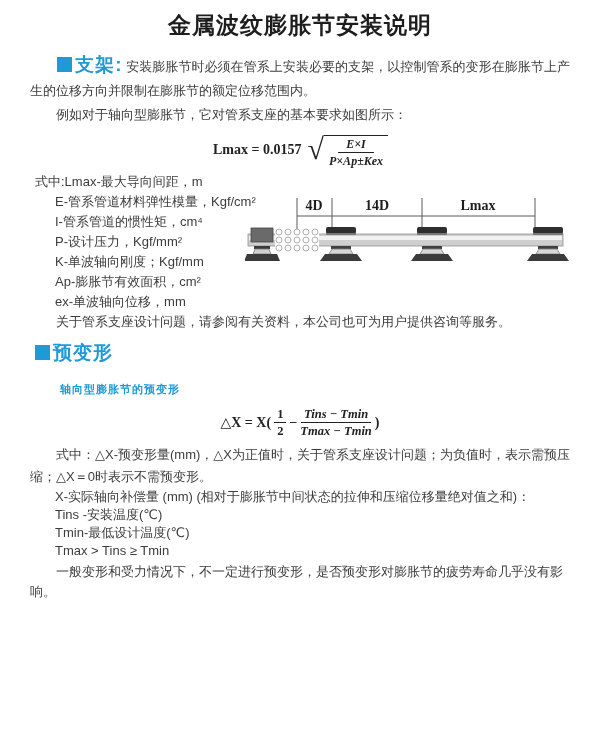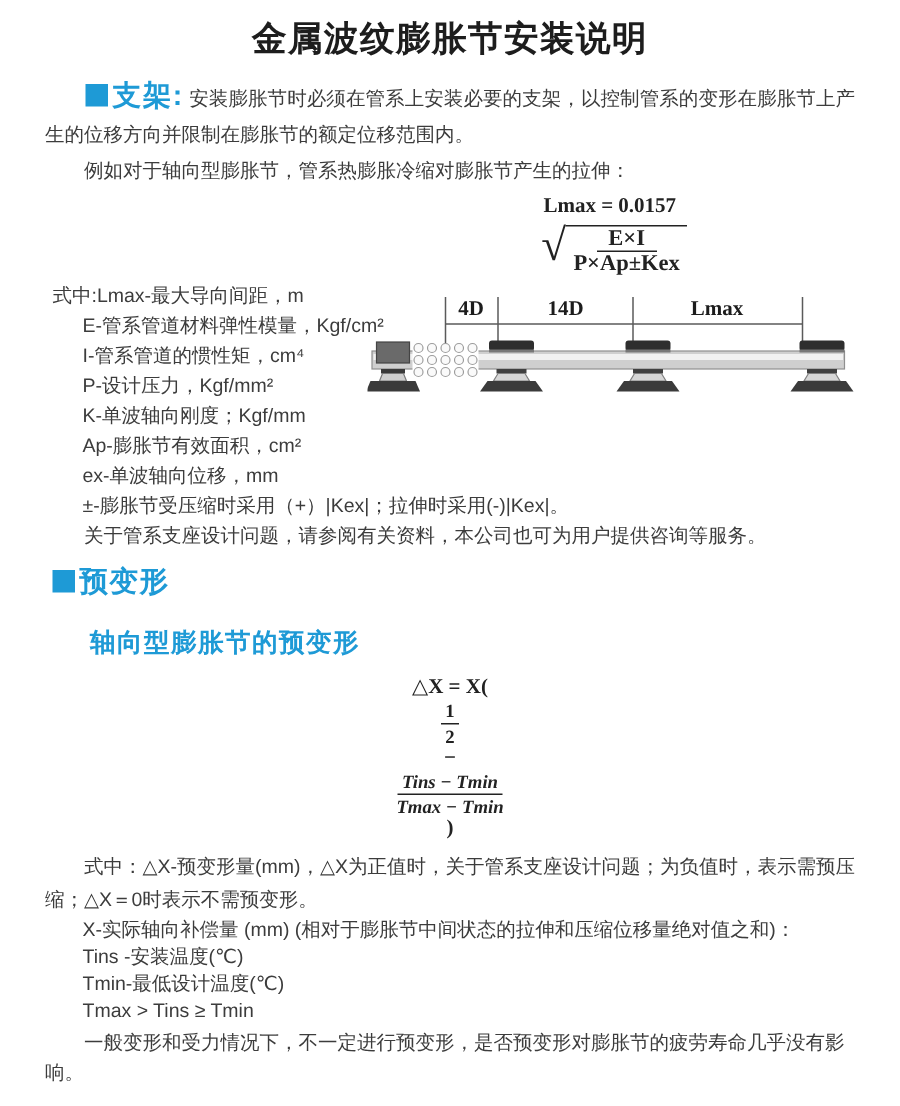--- a/index.html
+++ b/index.html
@@ -15,44 +15,43 @@
   .para{margin:0 30px;line-height:24px;text-align:justify;}
   .support-para{margin-top:12px;text-indent:27px;}
   .sec-inline-head{font-weight:bold;font-size:19px;color:#1e9ad6;letter-spacing:1px;}
   .sq{display:inline-block;width:15px;height:15px;background:#1e9ad6;margin-right:3px;vertical-align:-1px;}
   .example{text-indent:2em;line-height:24px;}
 
   .formula-row{
     display:flex;align-items:center;
     font-family:"Liberation Serif","DejaVu Serif",serif;font-weight:bold;color:#222222;
     font-size:14px;
-    flex-direction:column;
   }
   .formula-lmax{margin:4px 0 2px 213px;}
   .sqrt{display:inline-flex;align-items:flex-start;margin-left:6px;}
   .rad-sym{font-size:30px;font-weight:normal;line-height:30px;transform:translateY(3px);}
   .radicand{
     border-top:1.5px solid #222;margin-top:4px;padding:1px 5px 0;
     display:inline-flex;flex-direction:column;align-items:center;
-    font-size:15px;line-height:14px;
+    font-style:italic;font-size:12px;line-height:14px;
   }
   .radicand .num{border-bottom:1px solid #222;padding:0 8px 1px;}
   .radicand .den{padding-top:1px;}
 
   .defs{margin:4px 0 0 35px;line-height:20px;}
   .defs .d{padding-left:20px;white-space:nowrap;}
   .defs .d0{padding-left:0;}
   .service{margin:0 30px;line-height:20px;text-indent:2em;}
 
   .diagram{position:absolute;left:245px;top:192px;}
 
   .sec-head2{margin:8px 0 16px 35px;}
   .pre-para{margin-top:2px;text-indent:2em;}
 
-  .subhead{color:#1e9ad6;font-size:17px;font-weight:bold;margin:8px 0 0 60px;letter-spacing:1px;}
+  .subhead{color:#1e9ad6;font-size:11px;font-weight:bold;margin:8px 0 0 60px;letter-spacing:1px;}
 
   .formula-center{justify-content:center;margin:10px 0 6px;font-size:14px;}
   .frac{display:inline-flex;flex-direction:column;align-items:center;font-size:12.5px;line-height:14px;margin:0 3px;}
   .frac .num{border-bottom:1px solid #222;padding:0 3px 1px;}
   .frac .den{padding-top:1px;}
   .frac-t{font-style:italic;}
 
   .note-main{margin-top:2px;line-height:22px;text-indent:2em;}
   .note-list{margin:0 30px 0 55px;line-height:18px;}
   .note-list .n{margin:0;white-space:nowrap;}
@@ -63,42 +62,41 @@
 </head>
 <body>
 
 <div class="page">
 
   <h1 class="title">金属波纹膨胀节安装说明</h1>
 
   <p class="para support-para"><span class="sec-inline-head"><span class="sq"></span><span>支架:</span></span>
     <span>安装膨胀节时必须在管系上安装必要的支架，以控制管系的变形在膨胀节上产生的位移方向并限制在膨胀节的额定位移范围内。</span></p>
 
-  <p class="para example">例如对于轴向型膨胀节，管系热膨胀冷缩对膨胀节产生的拉伸：</p>
+  <p class="para example">例如对于轴向型膨胀节，它对管系支座的基本要求如图所示：</p>
 
   <div class="formula-row formula-lmax">
     <span>Lmax = 0.0157</span>
     <span class="sqrt">
       <span class="rad-sym">√</span>
       <span class="radicand">
         <span class="num">E×I</span>
         <span class="den">P×Ap±Kex</span>
       </span>
     </span>
   </div>
 
   <div class="defs">
     <div class="d d0">式中:Lmax-最大导向间距，m</div>
     <div class="d">E-管系管道材料弹性模量，Kgf/cm²</div>
     <div class="d">I-管系管道的惯性矩，cm⁴</div>
     <div class="d">P-设计压力，Kgf/mm²</div>
     <div class="d">K-单波轴向刚度；Kgf/mm</div>
     <div class="d">Ap-膨胀节有效面积，cm²</div>
     <div class="d">ex-单波轴向位移，mm</div>
-    <div class="d">±-膨胀节受压缩时采用（+）|Kex|；拉伸时采用(-)|Kex|。</div>
   </div>
   <p class="service">关于管系支座设计问题，请参阅有关资料，本公司也可为用户提供咨询等服务。</p>
 
   <svg class="diagram" width="355" height="100" viewBox="0 0 355 100">
 
     <g stroke="#5a5a5a" stroke-width="1">
       <line x1="52" y1="24" x2="290" y2="24"></line>
       <line x1="52" y1="6" x2="52" y2="42"></line>
       <line x1="87" y1="6" x2="87" y2="42"></line>
       <line x1="177" y1="6" x2="177" y2="42"></line>

